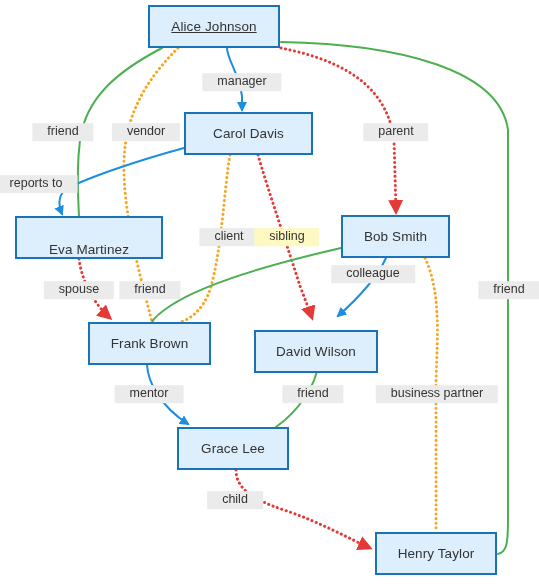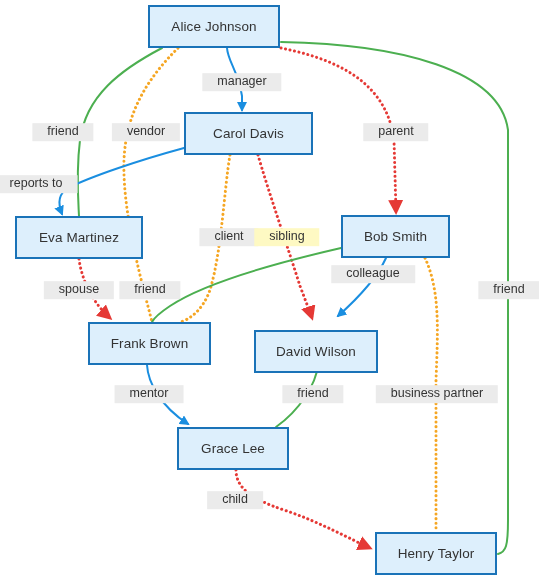--- a/index.html
+++ b/index.html
@@ -46,27 +46,27 @@
         <path d="M 341 248 C 280 262 206 282 170 306 C 158 314 154 318 152 322" fill="none" stroke="#4caf50" stroke-linecap="round" stroke-width="2"></path>
         <path d="M 386 258 C 376 280 356 300 338 316" fill="none" stroke="#1a8ee0" stroke-linecap="round" stroke-width="2" marker-end="url(#ah-blue)"></path>
         <path d="M 425 258 C 440 290 438 330 436 380 L 436 530" fill="none" stroke="#f5a623" stroke-linecap="round" stroke-width="3" stroke-dasharray="0.1 4.5"></path>
         <path d="M 79 259 C 82 282 94 304 110 318" fill="none" stroke="#e53935" stroke-linecap="round" stroke-width="3" stroke-dasharray="0.1 4.5" marker-end="url(#ah-red)"></path>
         <path d="M 147 365 C 148 382 160 406 188 424" fill="none" stroke="#1a8ee0" stroke-linecap="round" stroke-width="2" marker-end="url(#ah-blue)"></path>
         <path d="M 318 365 C 316 384 300 410 276 427" fill="none" stroke="#4caf50" stroke-linecap="round" stroke-width="2"></path>
         <path d="M 236 470 C 236 486 248 498 284 510 C 320 522 352 540 370 548" fill="none" stroke="#e53935" stroke-linecap="round" stroke-width="3" stroke-dasharray="0.1 4.5" marker-end="url(#ah-red)"></path>
       </g>
   </svg>
   <div id="node-layer">
-      <div class="node" style="left: 148px; top: 5px; width: 132px; height: 43px; background: rgb(221, 239, 252); border-color: rgb(26, 115, 184);">
+      <div class="node" style="left: 148px; top: 5px; width: 132px; height: 43px; background: rgb(221, 239, 252); border-color: rgb(26, 115, 184); text-decoration: underline;">
         <span>Alice Johnson</span>
       </div>
       <div class="node" style="left: 184px; top: 112px; width: 129px; height: 43px; background: rgb(221, 239, 252); border-color: rgb(26, 115, 184);">
         <span>Carol Davis</span>
       </div>
-      <div class="node" style="left: 15px; top: 216px; width: 128px; height: 43px; background: rgb(221, 239, 252); border-color: rgb(26, 115, 184);">
+      <div class="node" style="left: 15px; top: 216px; width: 148px; height: 43px; background: rgb(221, 239, 252); border-color: rgb(26, 115, 184); align-items: flex-end;">
         <span>Eva Martinez</span>
       </div>
       <div class="node" style="left: 341px; top: 215px; width: 109px; height: 43px; background: rgb(221, 239, 252); border-color: rgb(26, 115, 184);">
         <span>Bob Smith</span>
       </div>
       <div class="node" style="left: 88px; top: 322px; width: 123px; height: 43px; background: rgb(221, 239, 252); border-color: rgb(26, 115, 184);">
         <span>Frank Brown</span>
       </div>
       <div class="node" style="left: 254px; top: 330px; width: 124px; height: 43px; background: rgb(221, 239, 252); border-color: rgb(26, 115, 184);">
         <span>David Wilson</span>

